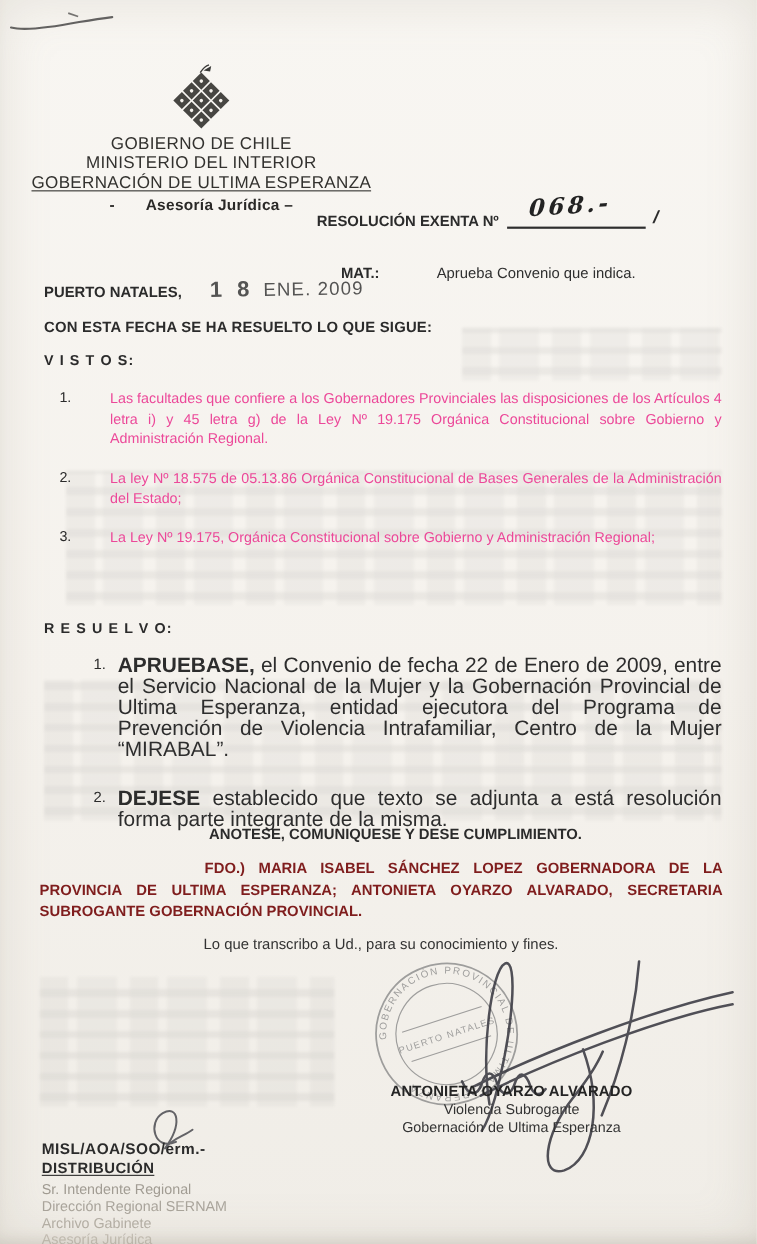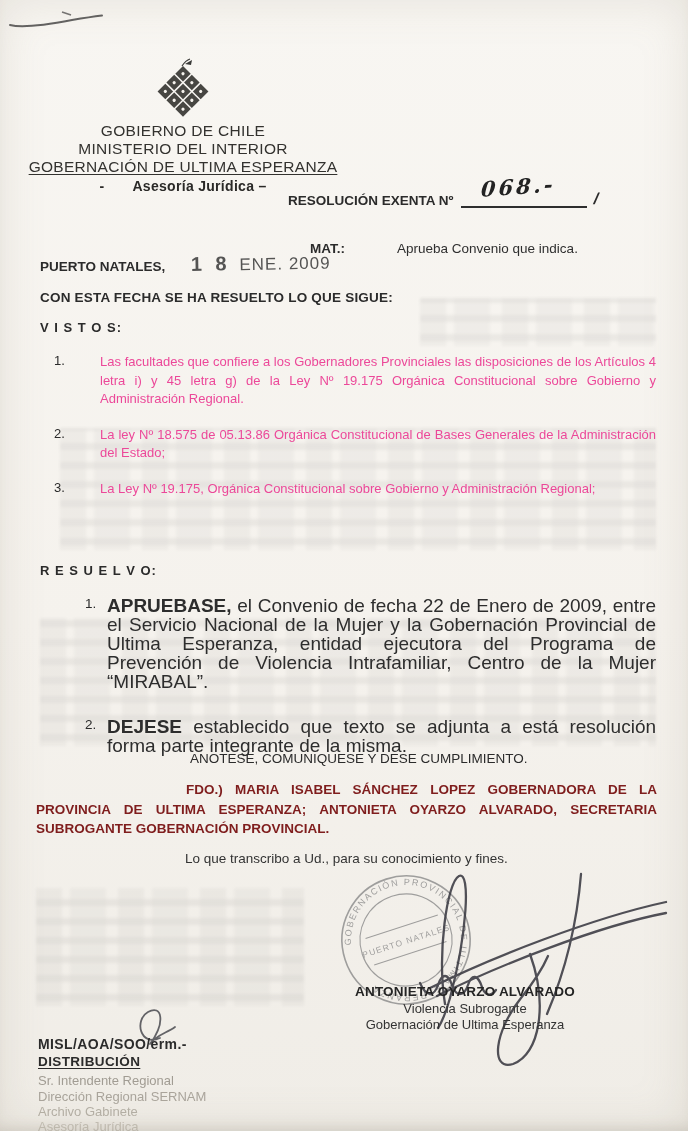--- a/index.html
+++ b/index.html
@@ -56,21 +56,21 @@
   .vistos .item{display:grid;grid-template-columns:60px 1fr;margin-bottom:17px;}
   .vistos .num{padding-left:14px;font-size:13px;}
   .vistos .txt{font-size:13px;line-height:18.5px;text-align:justify;color:#ec4899;}
 
   .resuelvo{left:85px;top:596px;width:571px;}
   .resuelvo .item{display:grid;grid-template-columns:22px 1fr;margin-bottom:26px;}
   .resuelvo .num{font-size:13.5px;}
   .resuelvo .txt{font-size:19px;line-height:19px;text-align:justify;color:#2d2d2d;}
   .lead{font-weight:bold;}
 
-  .anotese{left:190px;top:751px;font-weight:normal;font-size:13.5px;}
+  .anotese{left:190px;top:751px;font-weight:bold;font-size:13.5px;}
   .fdo{left:36px;top:780px;width:621px;font-weight:bold;font-size:13.5px;line-height:19.5px;text-align:justify;text-indent:150px;color:#7f1d1d;}
   .transcribe{left:185px;top:851px;font-size:13.5px;color:#333;}
 
   
   .sig-area{left:280px;top:862px;width:408px;height:215px;}
   .stamp-svg{position:absolute;left:40px;top:6px;opacity:.8;}
   .sign-svg{position:absolute;left:0;top:0;}
   .name-block{position:absolute;left:20px;top:122px;width:330px;text-align:center;line-height:16.5px;}
   .sig-name{font-weight:bold;font-size:13.5px;letter-spacing:.2px;color:#242424;}
   .sig-title,.sig-org{font-size:13px;color:#333;}

